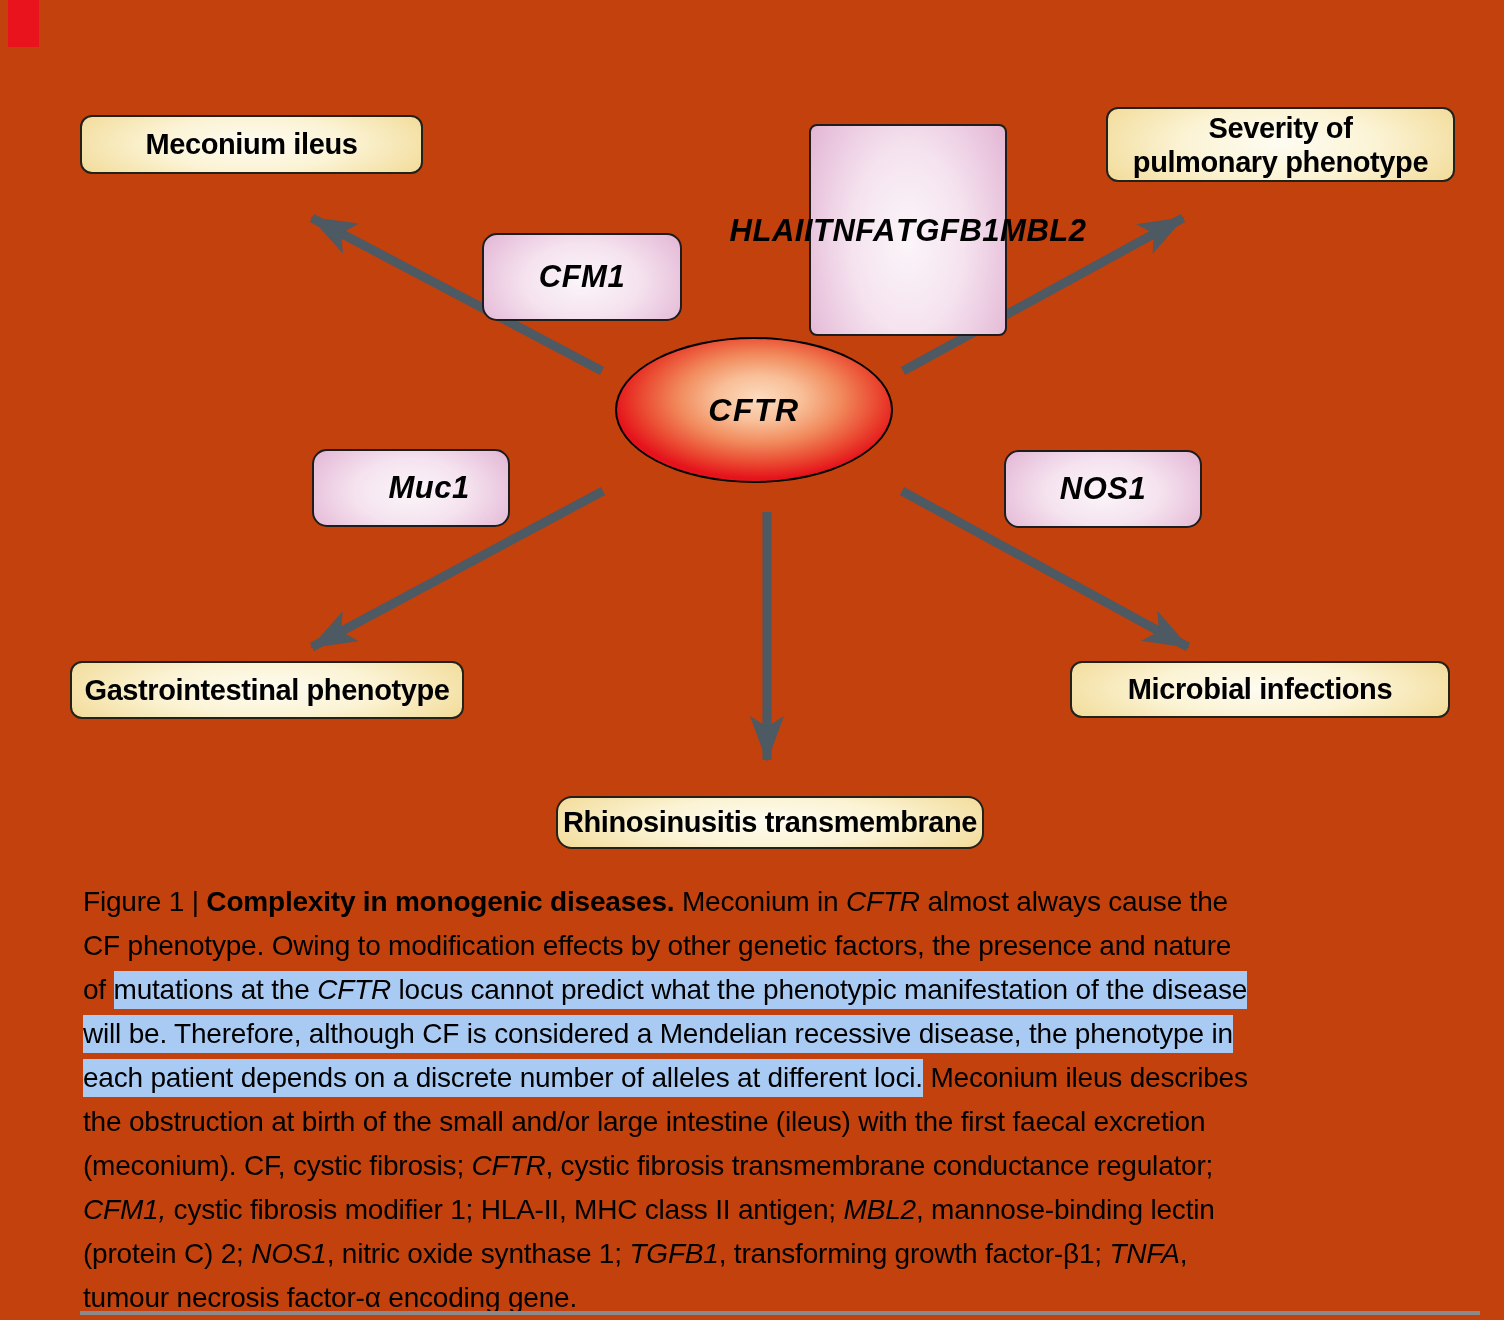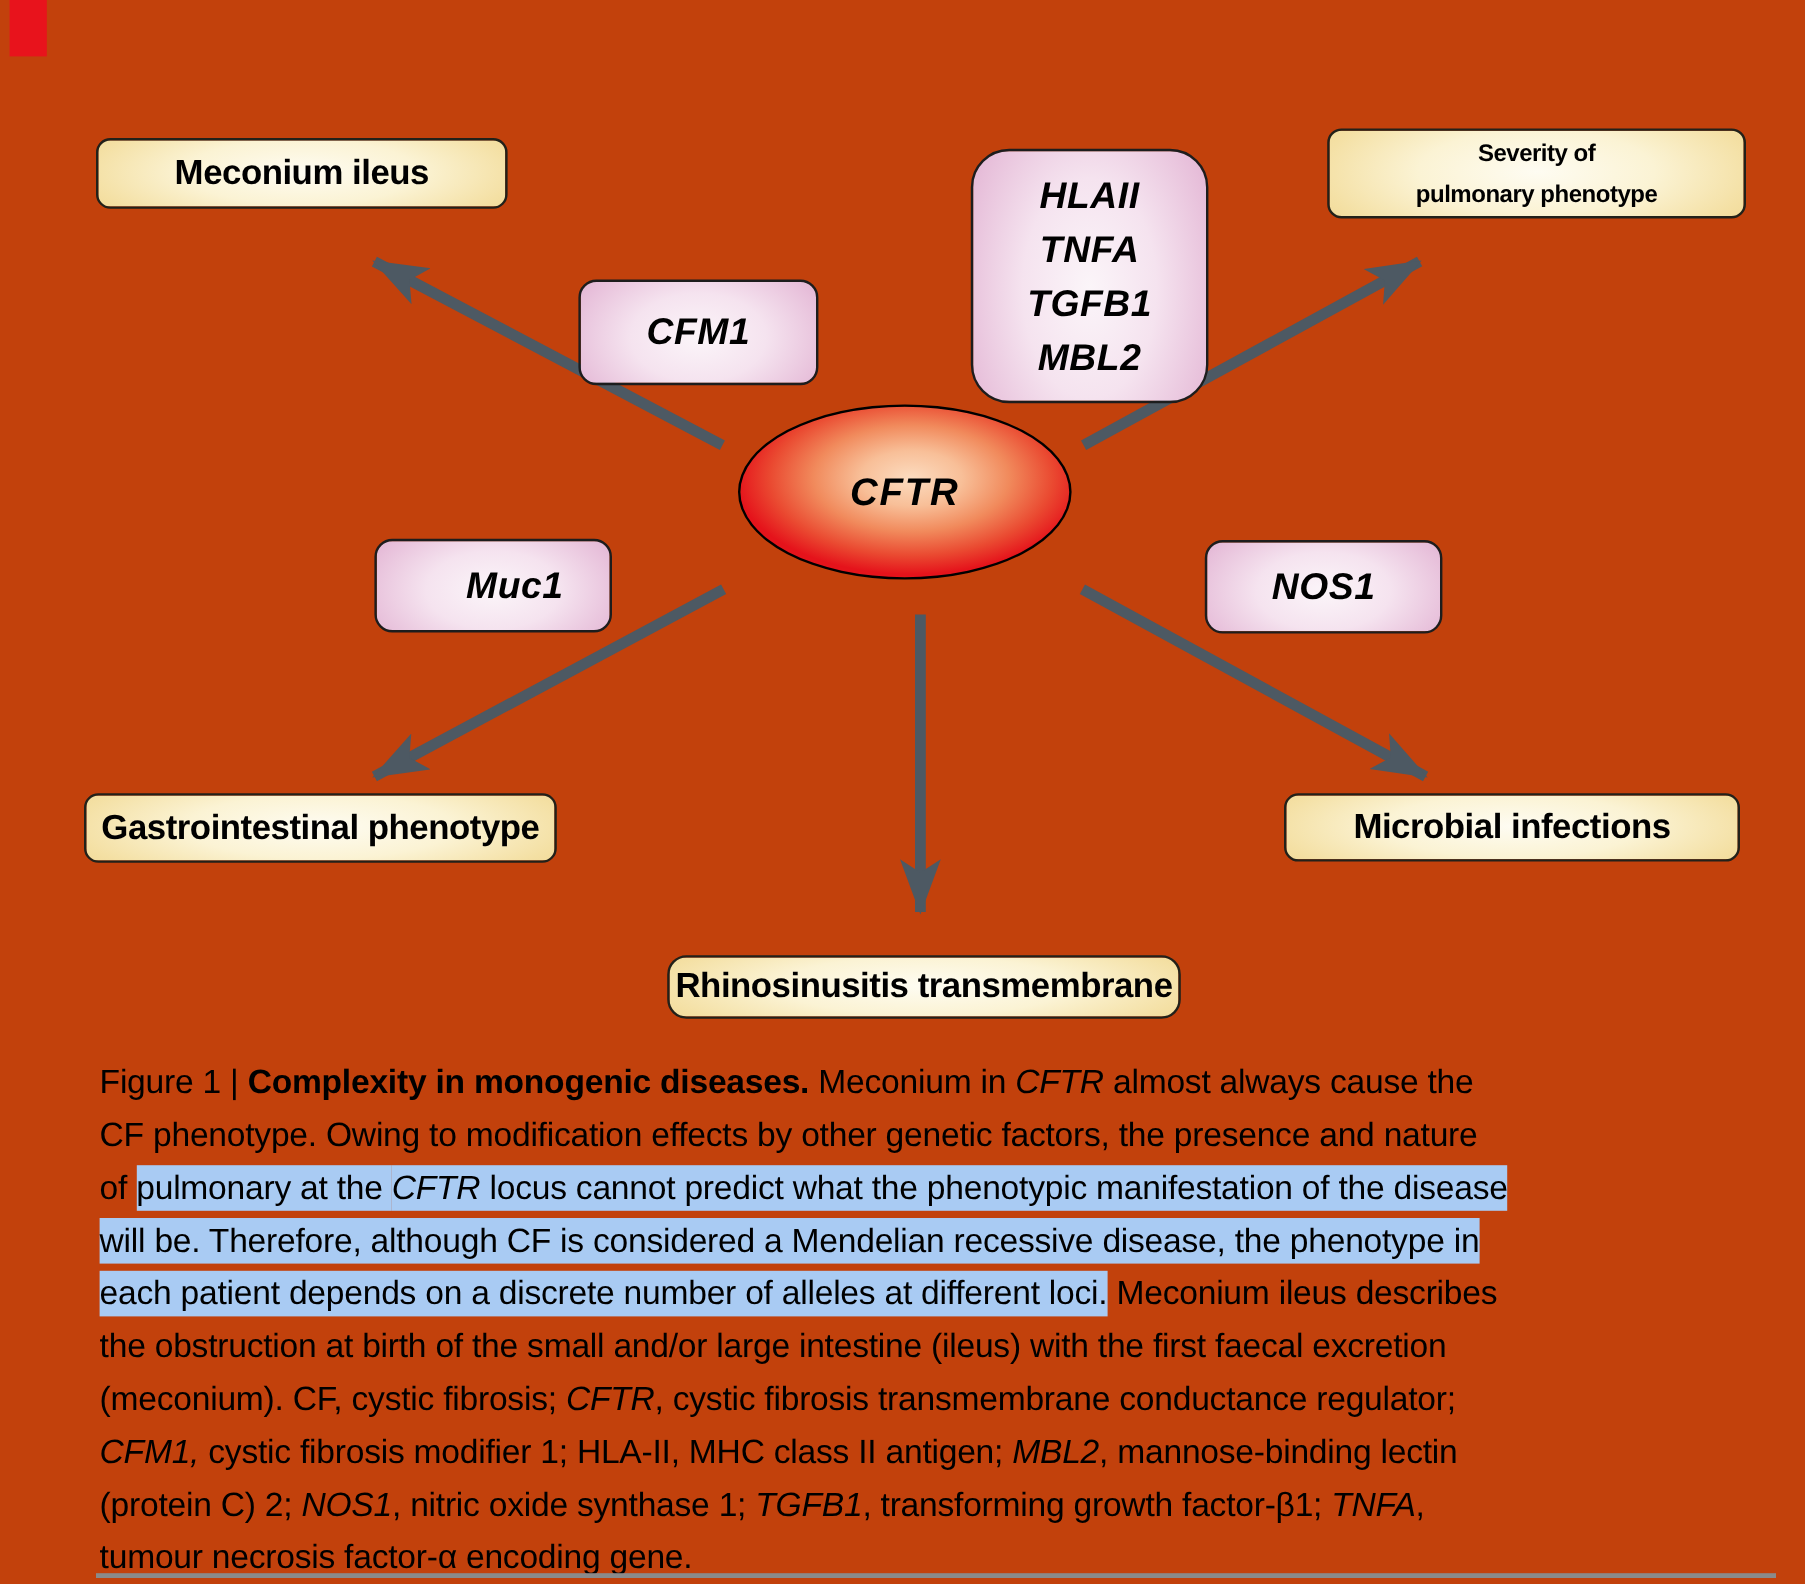--- a/index.html
+++ b/index.html
@@ -24,33 +24,33 @@
     box-sizing:border-box;
     border:2px solid #22211a;
     border-radius:12px;
     background:radial-gradient(ellipse 75% 130% at 50% 48%,
       #fefcf2 0%, #fbf3d4 38%, #f4e0a4 70%, #ecce82 100%);
     display:flex;align-items:center;justify-content:center;
     text-align:center;
     font-weight:bold;font-size:29px;letter-spacing:-0.4px;
     white-space:nowrap;
   }
-  .ybox.multi{white-space:normal;font-size:20px;line-height:34px;}
+  .ybox.multi{white-space:normal;font-size:29px;line-height:34px;}
   .pbox{
     position:absolute;
     box-sizing:border-box;
     border:2px solid #1d1d1d;
     border-radius:15px;
     background:radial-gradient(ellipse 72% 110% at 50% 55%,
       #fbf5f9 0%, #f5e3ef 40%, #e7bfda 76%, #d9a6c9 100%);
     display:flex;align-items:center;justify-content:center;
     text-align:center;
     font-weight:bold;font-style:italic;font-size:31px;letter-spacing:0.5px;
   }
-  .pbox.tall{border-radius:32px;flex-direction:column;line-height:45px;}
+  .pbox.tall{border-radius:8px;line-height:45px;}
 
   .cftr-ellipse{
     position:absolute;left:615px;top:337px;width:278px;height:146px;
     box-sizing:border-box;
     border:2px solid #000;
     border-radius:50%;
     background:radial-gradient(ellipse 55% 58% at 52% 42%,
       #fcdcc0 0%, #f8bf98 28%, #f18a5c 54%, #ea4a31 78%, #e5131b 97%);
     display:flex;align-items:center;justify-content:center;
     font-weight:bold;font-style:italic;font-size:32px;letter-spacing:1.5px;
@@ -136,21 +136,21 @@
     <span>NOS1</span>
   </div>
 
   <div class="cftr-ellipse">
     <span>CFTR</span>
   </div>
 
   <div class="caption" id="caption">
       <div class="cap-line"><span>Figure 1 | </span><span class="seg-b">Complexity in monogenic diseases.</span><span> Meconium in </span><span class="seg-i">CFTR</span><span> almost always cause the</span></div>
       <div class="cap-line"><span>CF phenotype. Owing to modification effects by other genetic factors, the presence and nature</span></div>
-      <div class="cap-line"><span>of </span><span class="seg-hl">pulmonary at the </span><span class="seg-hli">CFTR</span><span class="seg-hl"> locus cannot predict what the phenotypic manifestation of the disease</span></div>
+      <div class="cap-line"><span>of </span><span class="seg-hl">mutations at the </span><span class="seg-hli">CFTR</span><span class="seg-hl"> locus cannot predict what the phenotypic manifestation of the disease</span></div>
       <div class="cap-line"><span class="seg-hl">will be. Therefore, although CF is considered a Mendelian recessive disease, the phenotype in</span></div>
       <div class="cap-line"><span class="seg-hl">each patient depends on a discrete number of alleles at different loci.</span><span> Meconium ileus describes</span></div>
       <div class="cap-line"><span>the obstruction at birth of the small and/or large intestine (ileus) with the first faecal excretion</span></div>
       <div class="cap-line"><span>(meconium). CF, cystic fibrosis; </span><span class="seg-i">CFTR</span><span>, cystic fibrosis transmembrane conductance regulator;</span></div>
       <div class="cap-line"><span class="seg-i">CFM1,</span><span> cystic fibrosis modifier 1; HLA-II, MHC class II antigen; </span><span class="seg-i">MBL2</span><span>, mannose-binding lectin</span></div>
       <div class="cap-line"><span>(protein C) 2; </span><span class="seg-i">NOS1</span><span>, nitric oxide synthase 1; </span><span class="seg-i">TGFB1</span><span>, transforming growth factor-β1; </span><span class="seg-i">TNFA</span><span>,</span></div>
       <div class="cap-line"><span>tumour necrosis factor-α encoding gene.</span></div>
     </div>
 
   <div class="bottom-rule"></div>

